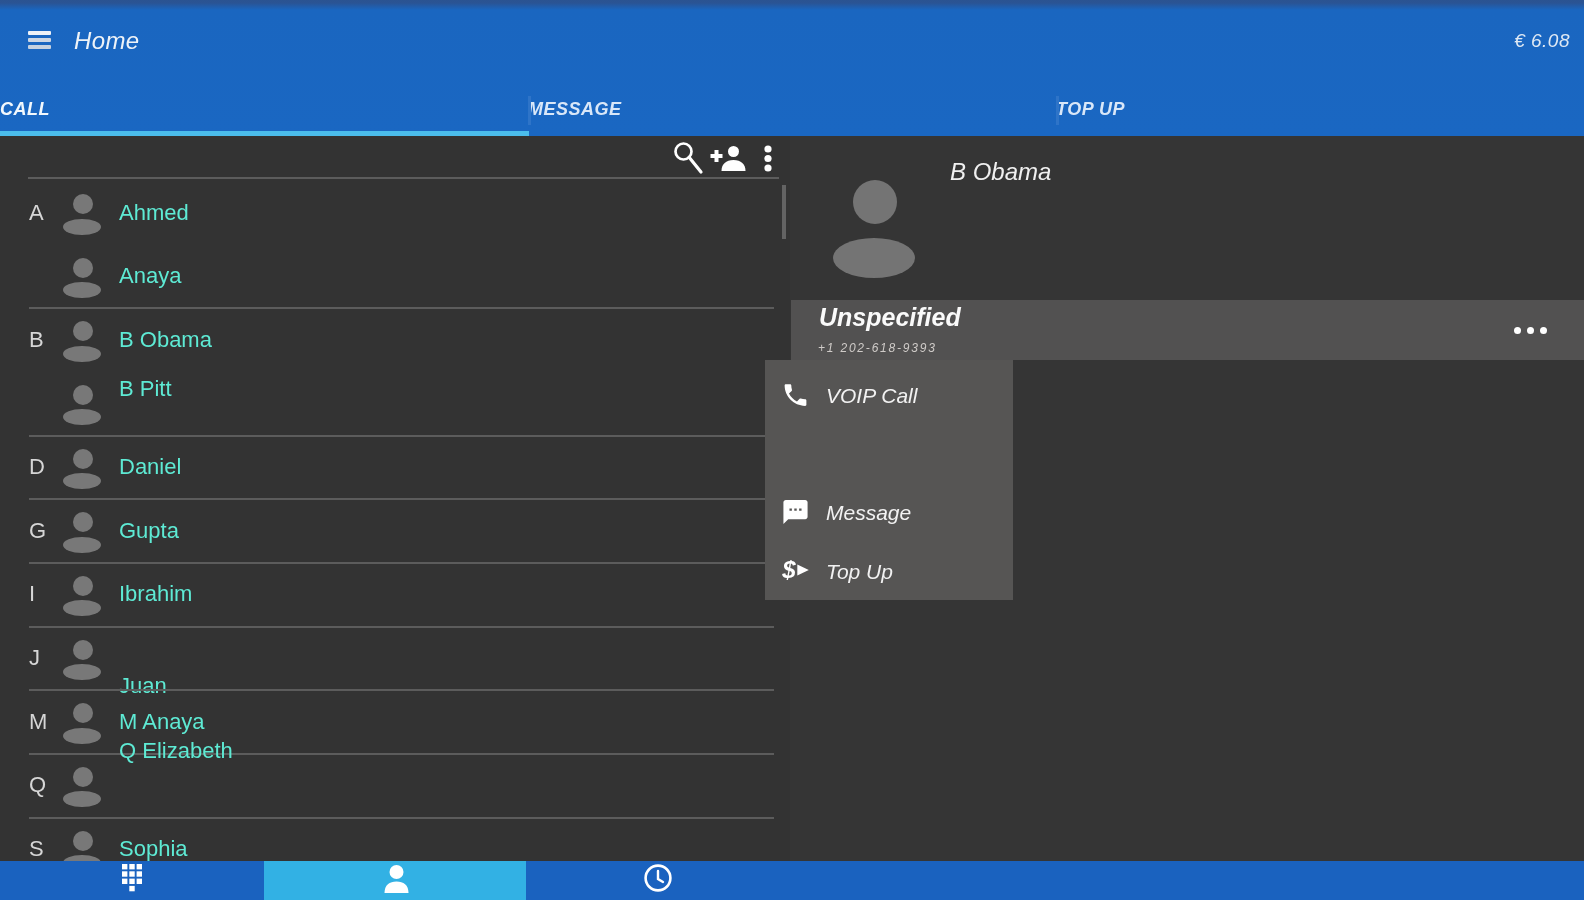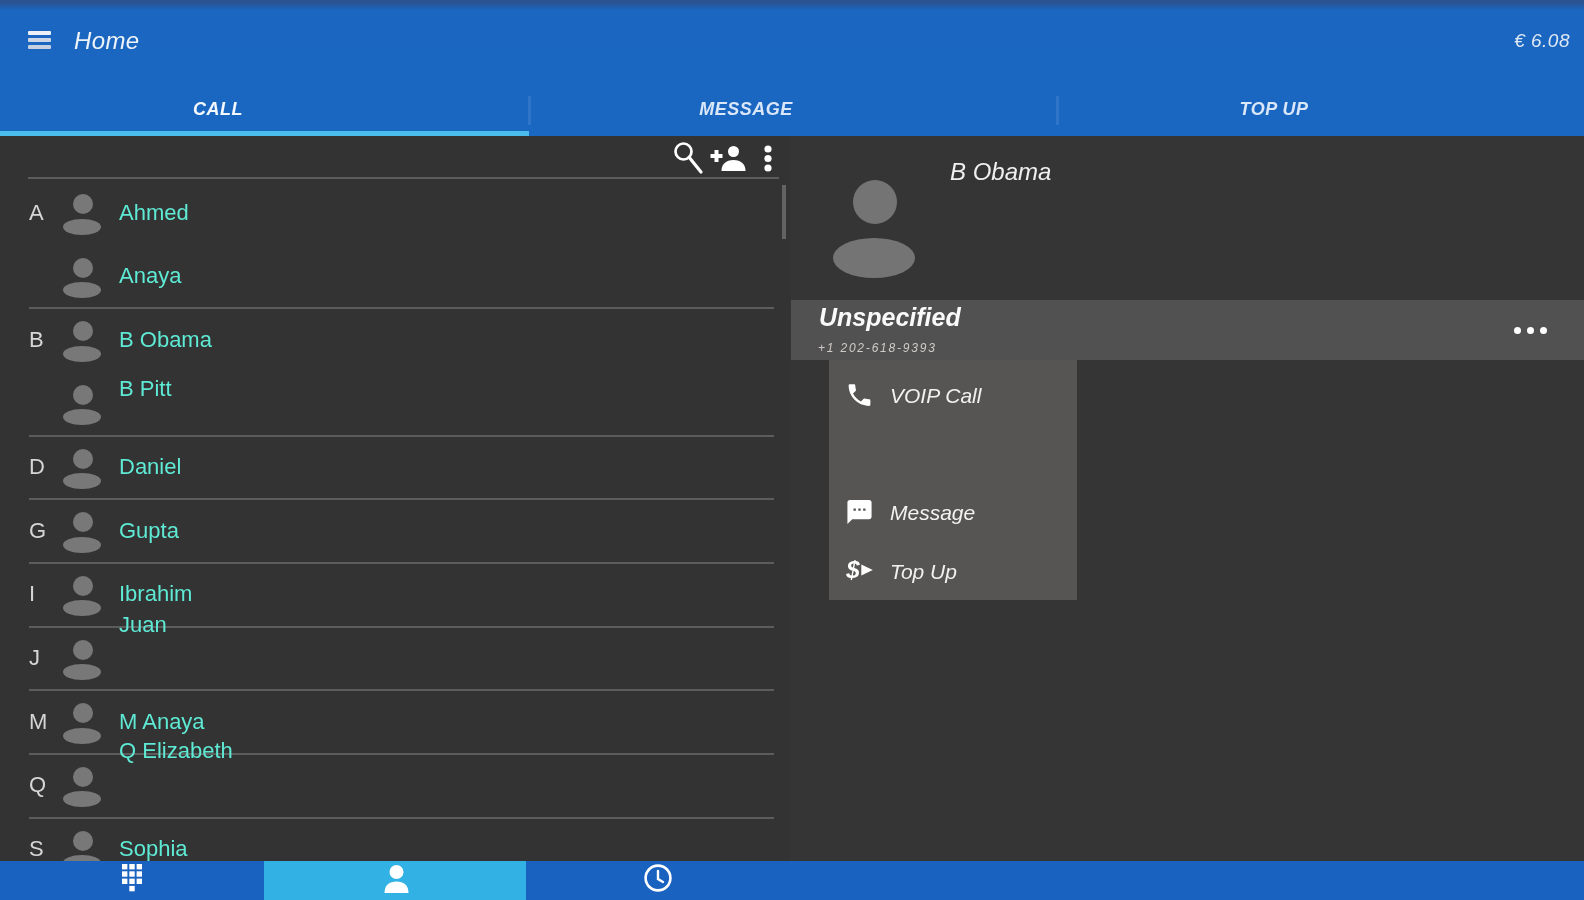--- a/index.html
+++ b/index.html
@@ -10,42 +10,42 @@
 
 #appbar { left:0; top:0; width:1584px; height:136px;
   background:linear-gradient(to bottom,#2b5391 0px,#2a5494 3px,#1a66c0 10px,#1a67c2 100%); }
 #hamb div { position:absolute; left:28px; width:23px; height:4px; background:#eef2f8; border-radius:1px; }
 #hamb div:nth-child(2) { background:#ccd6e4; }
 #hamb div:nth-child(3) { background:#c5d1e0; }
 #home { left:74px; top:27px; font-size:24px; color:#eef3f8; letter-spacing:0.4px; }
 #bal { right:14px; top:30px; font-size:19px; color:#dfe9f4; letter-spacing:0.5px; }
 
 
-.tab { top:99px; width:436px; text-align:center; font-size:18px; font-weight:bold;
+.tab { top:99px; width:436px; text-align:left; font-size:18px; font-weight:bold;
   color:#d9e7f8; letter-spacing:0.5px; }
 .tabdiv { top:96px; width:3px; height:29px; background:#2e74c8; }
 #underline { left:0; top:131px; width:529px; height:5px; background:#4bbdec; }
 
 
 #licons svg { position:absolute; }
 .hline { position:absolute; left:29px; width:745px; height:2px; background:#5c5c5c; }
 .letter { position:absolute; left:29px; width:24px; font-size:22px; color:#d6d6d6; }
 .cname { position:absolute; left:119px; font-size:22px; color:#5eead4; }
 .av-h { position:absolute; border-radius:50%; background:#787878; }
 .av-b { position:absolute; border-radius:50%; background:#787878; }
 #scrollbar { left:782px; top:185px; width:4px; height:54px; background:#636363; }
 
 
 #rpanel { left:790px; top:136px; width:794px; height:725px; background:#353535; }
 #bobama { left:950px; top:158px; font-size:24px; color:#f0f0f0; }
 #band { left:791px; top:300px; width:793px; height:60px; background:#525151; }
 #unspec { left:28px; top:3px; font-size:25px; font-weight:bold; color:#fafafa; }
 #phone { left:27px; top:41px; font-size:12px; color:#cfcbc8; letter-spacing:1.8px; }
 .bdot { position:absolute; top:327px; width:7px; height:7px; border-radius:50%; background:#fff; }
-#menu { left:829px; top:360px; width:248px; height:240px; background:#565554; }
+#menu { left:765px; top:360px; width:248px; height:240px; background:#565554; }
 .mitem { position:absolute; left:0; width:250px; height:58px; }
 .mlabel { position:absolute; left:61px; top:50%; transform:translateY(-50%); font-size:21px; color:#f2f2f2; }
 .micon { position:absolute; left:16px; top:calc(50% - 1.5px); transform:translateY(-50%); }
 
 
 #bbar { left:0; top:861px; width:1584px; height:39px; background:#1a62bf; }
 #bbar .lite { position:absolute; left:264px; top:0; width:262px; height:39px; background:#32b1e4; }
 </style>
 </head>
 <body>
@@ -112,21 +112,21 @@
 <div class="cname" style="top:517.75px">Gupta</div>
 <div class="hline" style="top:562.075px"></div>
 <div class="letter" style="top:581.4px">I</div>
 <div class="av-h" style="left:73px; top:575.9px; width:20px; height:20px;"></div>
 <div class="av-b" style="left:63px; top:600.4px; width:38px; height:16px;"></div>
 <div class="cname" style="top:581.4px">Ibrahim</div>
 <div class="hline" style="top:625.725px"></div>
 <div class="letter" style="top:645.05px">J</div>
 <div class="av-h" style="left:73px; top:639.55px; width:20px; height:20px;"></div>
 <div class="av-b" style="left:63px; top:664.05px; width:38px; height:16px;"></div>
-<div class="cname" style="top:612px">Juan</div>
+<div class="cname" style="top:673px">Juan</div>
 <div class="hline" style="top:689.375px"></div>
 <div class="letter" style="top:708.7px">M</div>
 <div class="av-h" style="left:73px; top:703.2px; width:20px; height:20px;"></div>
 <div class="av-b" style="left:63px; top:727.7px; width:38px; height:16px;"></div>
 <div class="cname" style="top:708.7px">M Anaya</div>
 <div class="hline" style="top:753.025px"></div>
 <div class="letter" style="top:772.35px">Q</div>
 <div class="av-h" style="left:73px; top:766.85px; width:20px; height:20px;"></div>
 <div class="av-b" style="left:63px; top:791.35px; width:38px; height:16px;"></div>
 <div class="cname" style="top:738px">Q Elizabeth</div>

